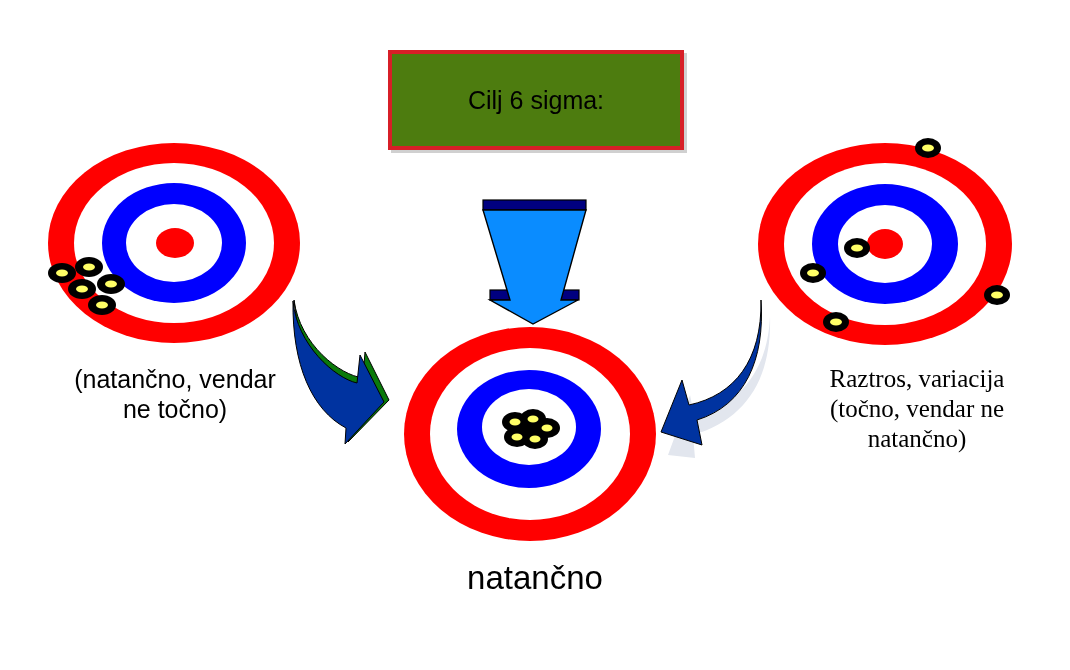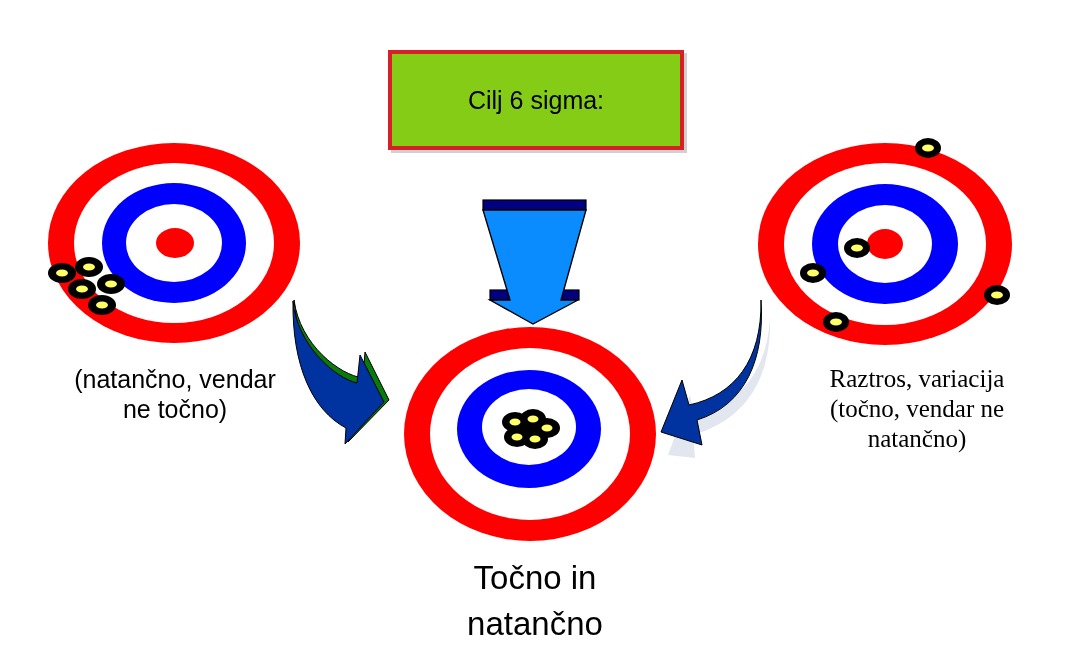--- a/index.html
+++ b/index.html
@@ -1,20 +1,20 @@
 <!DOCTYPE html>
 <html><head>
 <meta charset="utf-8">
 <style>
   html, body { margin: 0; padding: 0; background: #ffffff; }
   body { width: 1070px; height: 670px; position: relative; overflow: hidden;
          font-family: "Liberation Sans", sans-serif; color: #000; }
   #stage { position: absolute; left: 0; top: 0; }
   .goal-box { position: absolute; left: 388px; top: 50px; width: 288px; height: 92px;
-              background: #84cc16; border: 4px solid #d71f27; box-sizing: content-box;
+              background: #4d7c0f; border: 4px solid #d71f27; box-sizing: content-box;
               box-shadow: 3px 3px 0 #d0d0d0;
               display: flex; flex-direction: row; align-items: center; justify-content: center;
               font-size: 25px; line-height: 30px; text-align: center; }
   .label { position: absolute; text-align: center; font-size: 25px; line-height: 30px; }
   .label.left { left: 40px; top: 364px; width: 270px; }
   .label.right { left: 782px; top: 364px; width: 270px; font-family: Liberation Serif, serif; }
   .label.bottom { left: 410px; top: 555px; width: 250px; font-size: 33px; line-height: 46px; }
 </style>
 </head>
 <body>
@@ -128,15 +128,14 @@
   <div>ne točno)</div>
 </div>
 
 <div class="label right">
   <div>Raztros, variacija</div>
   <div>(točno, vendar ne</div>
   <div>natančno)</div>
 </div>
 
 <div class="label bottom">
-  <div>Točno in</div>
   <div>natančno</div>
 </div>
 
 </body></html>

